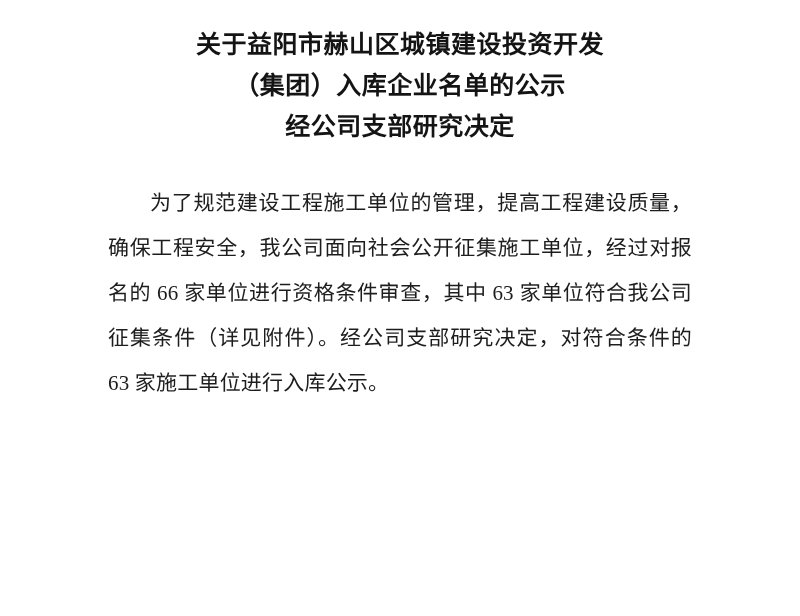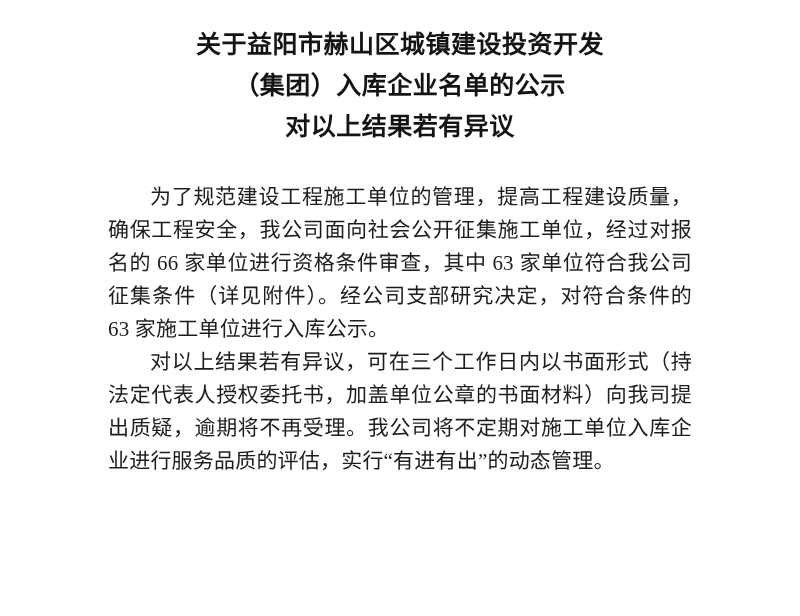--- a/index.html
+++ b/index.html
@@ -34,40 +34,39 @@
   }
   .doc-title .tline {
     display: block;
     white-space: nowrap;
   }
   .body-text {
     margin-top: 34px;
   }
   .para {
     font-size: 21px;
-    line-height: 33px;
+    line-height: 45px;
     text-align: justify;
     text-justify: inter-ideograph;
     margin: 0;
     letter-spacing: 0.2px;
     color: #1d1d1d;
   }
   .para.indent {
     text-indent: 2em;
   }
 </style>
 </head>
 <body>
 
 <div class="page">
 
   <div class="doc-title">
     <span class="tline">关于益阳市赫山区城镇建设投资开发</span>
     <span class="tline">（集团）入库企业名单的公示</span>
-    <span class="tline">对以上结果若有异议</span>
+    <span class="tline">经公司支部研究决定</span>
   </div>
 
   <div class="body-text">
     <p class="para indent">为了规范建设工程施工单位的管理，提高工程建设质量，确保工程安全，我公司面向社会公开征集施工单位，经过对报名的 66 家单位进行资格条件审查，其中 63 家单位符合我公司征集条件（详见附件）。经公司支部研究决定，对符合条件的 63 家施工单位进行入库公示。</p>
-    <p class="para indent">对以上结果若有异议，可在三个工作日内以书面形式（持法定代表人授权委托书，加盖单位公章的书面材料）向我司提出质疑，逾期将不再受理。我公司将不定期对施工单位入库企业进行服务品质的评估，实行“有进有出”的动态管理。</p>
   </div>
 
 </div>
 
 </body></html>

